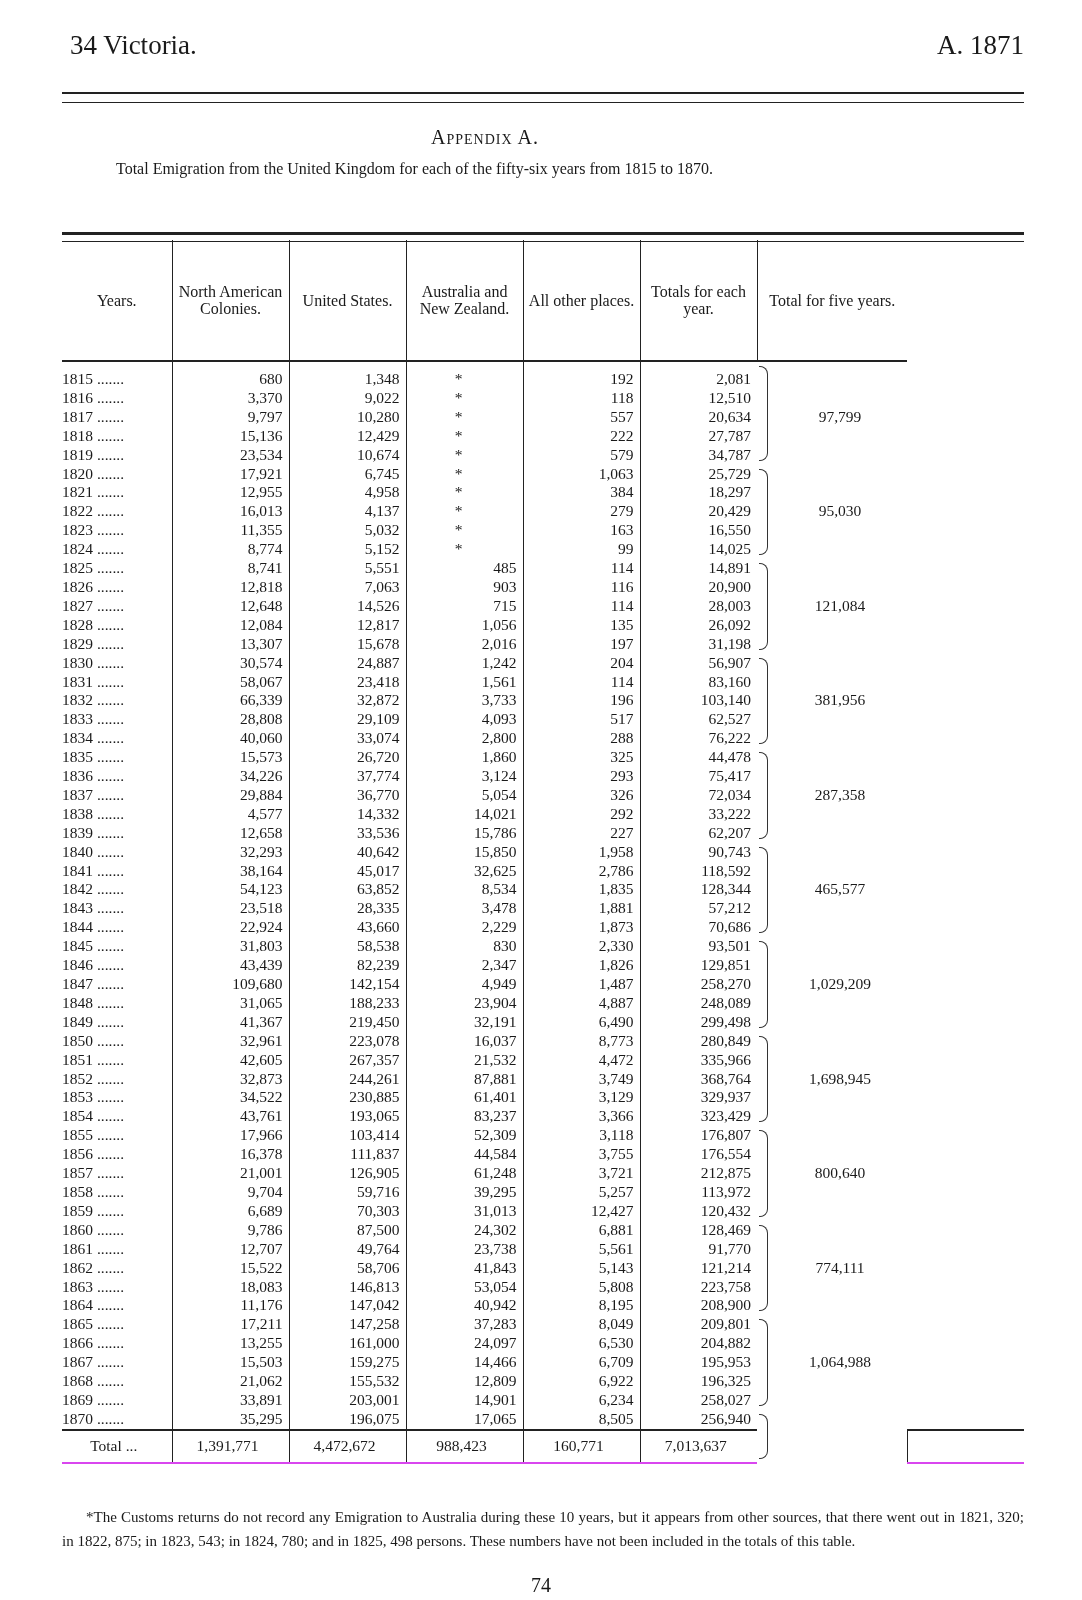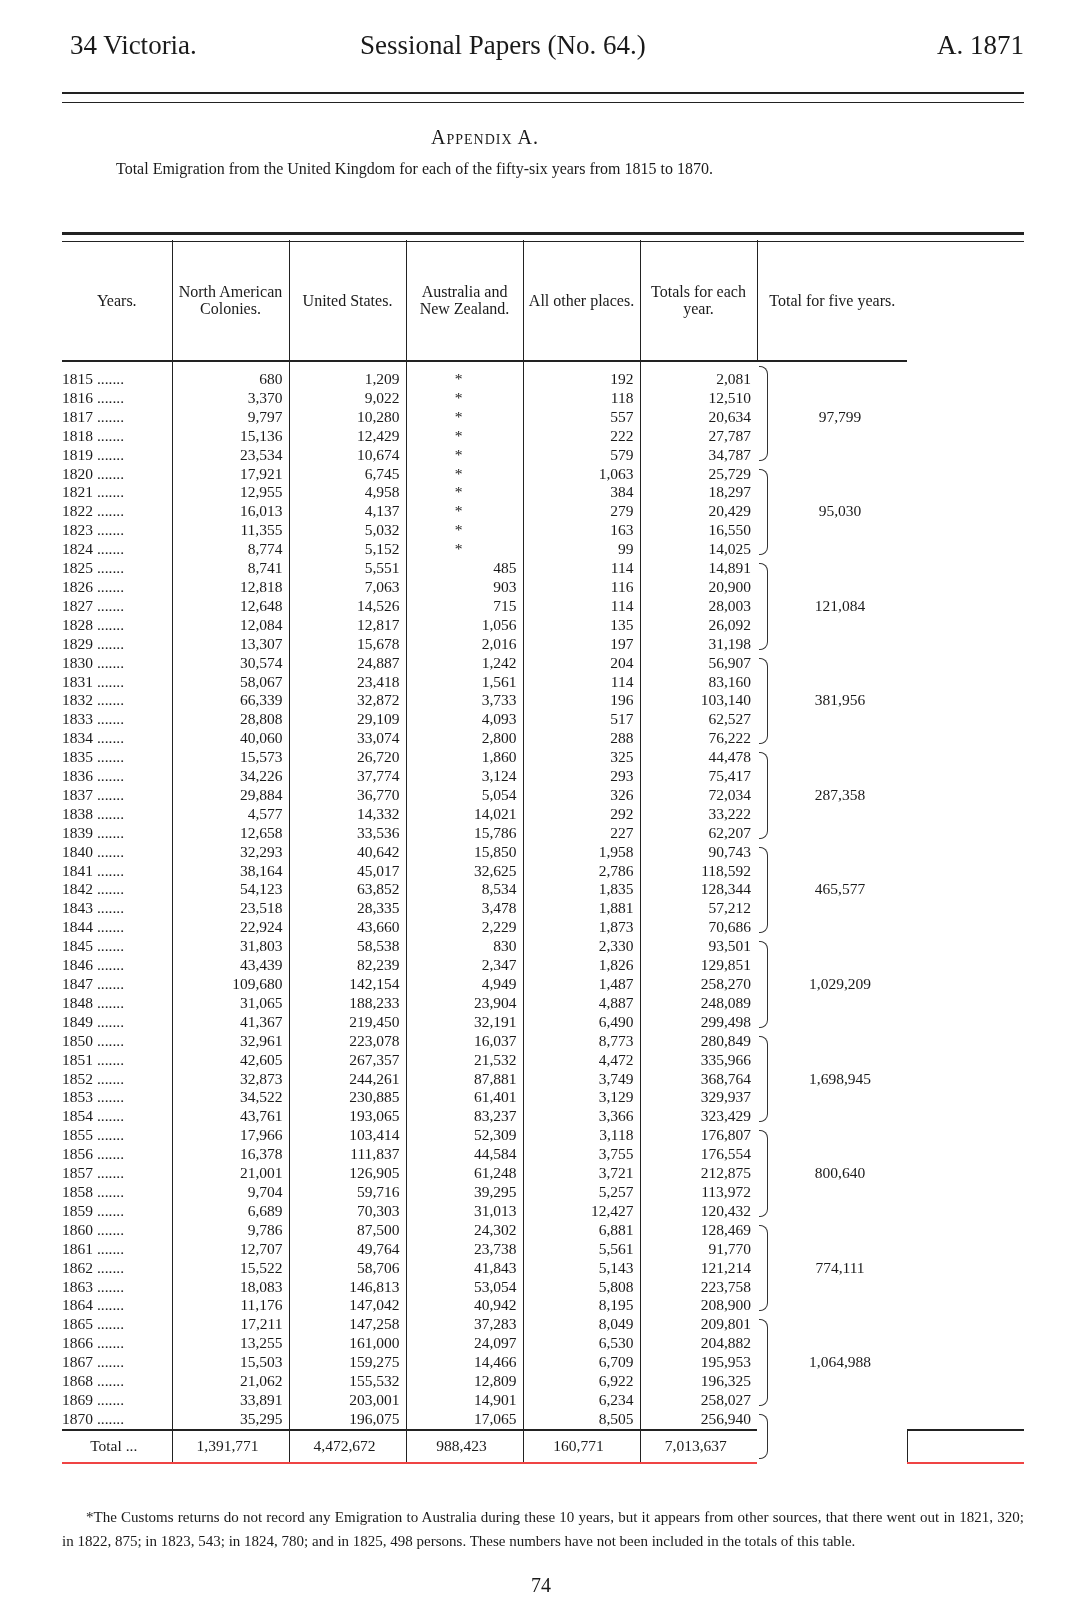--- a/index.html
+++ b/index.html
@@ -19,32 +19,31 @@
   table { border-collapse: collapse; width: 100%; table-layout: fixed; }
   th { font-weight: normal; font-size: 16px; line-height: 17px; height: 120px; vertical-align: middle; text-align: center; border-left: 1.5px solid #222; border-bottom: 2px solid #222; padding: 0 2px; }
   th:first-child { border-left: none; }
   td { font-size: 15.5px; line-height: 18.9px; height: 18.9px; padding: 0 6px 0 0; text-align: right; border-left: 1.5px solid #222; white-space: nowrap; }
   td:first-child { border-left: none; text-align: left; padding-left: 0; }
   tr.first td { padding-top: 8px; }
   td.star { text-align: right; padding-right: 60px; }
   td.five { border-left: none; text-align: center; padding: 0; position: relative; margin-top: 24px; }
   .brace { position: absolute; left: 2px; top: 4px; bottom: 4px; width: 8px; border: 1px solid #333; border-left: none; border-radius: 0 8px 8px 0; }
   .five-val { position: relative; left: 8px; }
-  tr.total td { border-top: 2px solid #222; border-bottom: 2px solid #ef4444; padding-top: 6px; padding-bottom: 6px; text-align: center; }
+  tr.total td { border-top: 2px solid #222; border-bottom: 2px solid #d946ef; padding-top: 6px; padding-bottom: 6px; text-align: center; }
   .footnote { position: absolute; top: 1505px; left: 62px; width: 962px; font-size: 15px; line-height: 24px; text-indent: 24px; text-align: justify; }
   .page-num { position: absolute; top: 1574px; left: 0; width: 1082px; text-align: center; font-size: 20px; }
   col.c-year { width: 110px; }
   col.c-five { width: 150px; }
 </style>
 </head>
 <body>
 
 <div class="header">
   <span class="left">34 Victoria.</span>
-  <span class="center">Sessional Papers (No. 64.)</span>
   <span class="right">A. 1871</span>
 </div>
 <div class="rule-double" style="top:92px"></div>
 
 <div class="appendix">Appendix A.</div>
 <div class="intro">Total Emigration from the United Kingdom for each of the fifty-six years from 1815 to 1870.</div>
 
 <div class="table-top"></div>
 
 <div class="table-wrap">
@@ -66,21 +65,21 @@
         <th>Australia and New Zealand.</th>
         <th>All other places.</th>
         <th>Totals for each year.</th>
         <th>Total for five years.</th>
       </tr>
     </thead>
     <tbody id="tbody">
         <tr class="first">
           <td>1815 .......</td>
           <td>680</td>
-          <td>1,209</td>
+          <td>1,348</td>
           <td class="star">*</td>
           <td>192</td>
           <td>2,081</td>
           <td class="five" rowspan="5"><span class="brace"></span><span class="five-val">97,799</span></td>
         </tr>
         <tr>
           <td>1816 .......</td>
           <td>3,370</td>
           <td>9,022</td>
           <td class="star">*</td>

